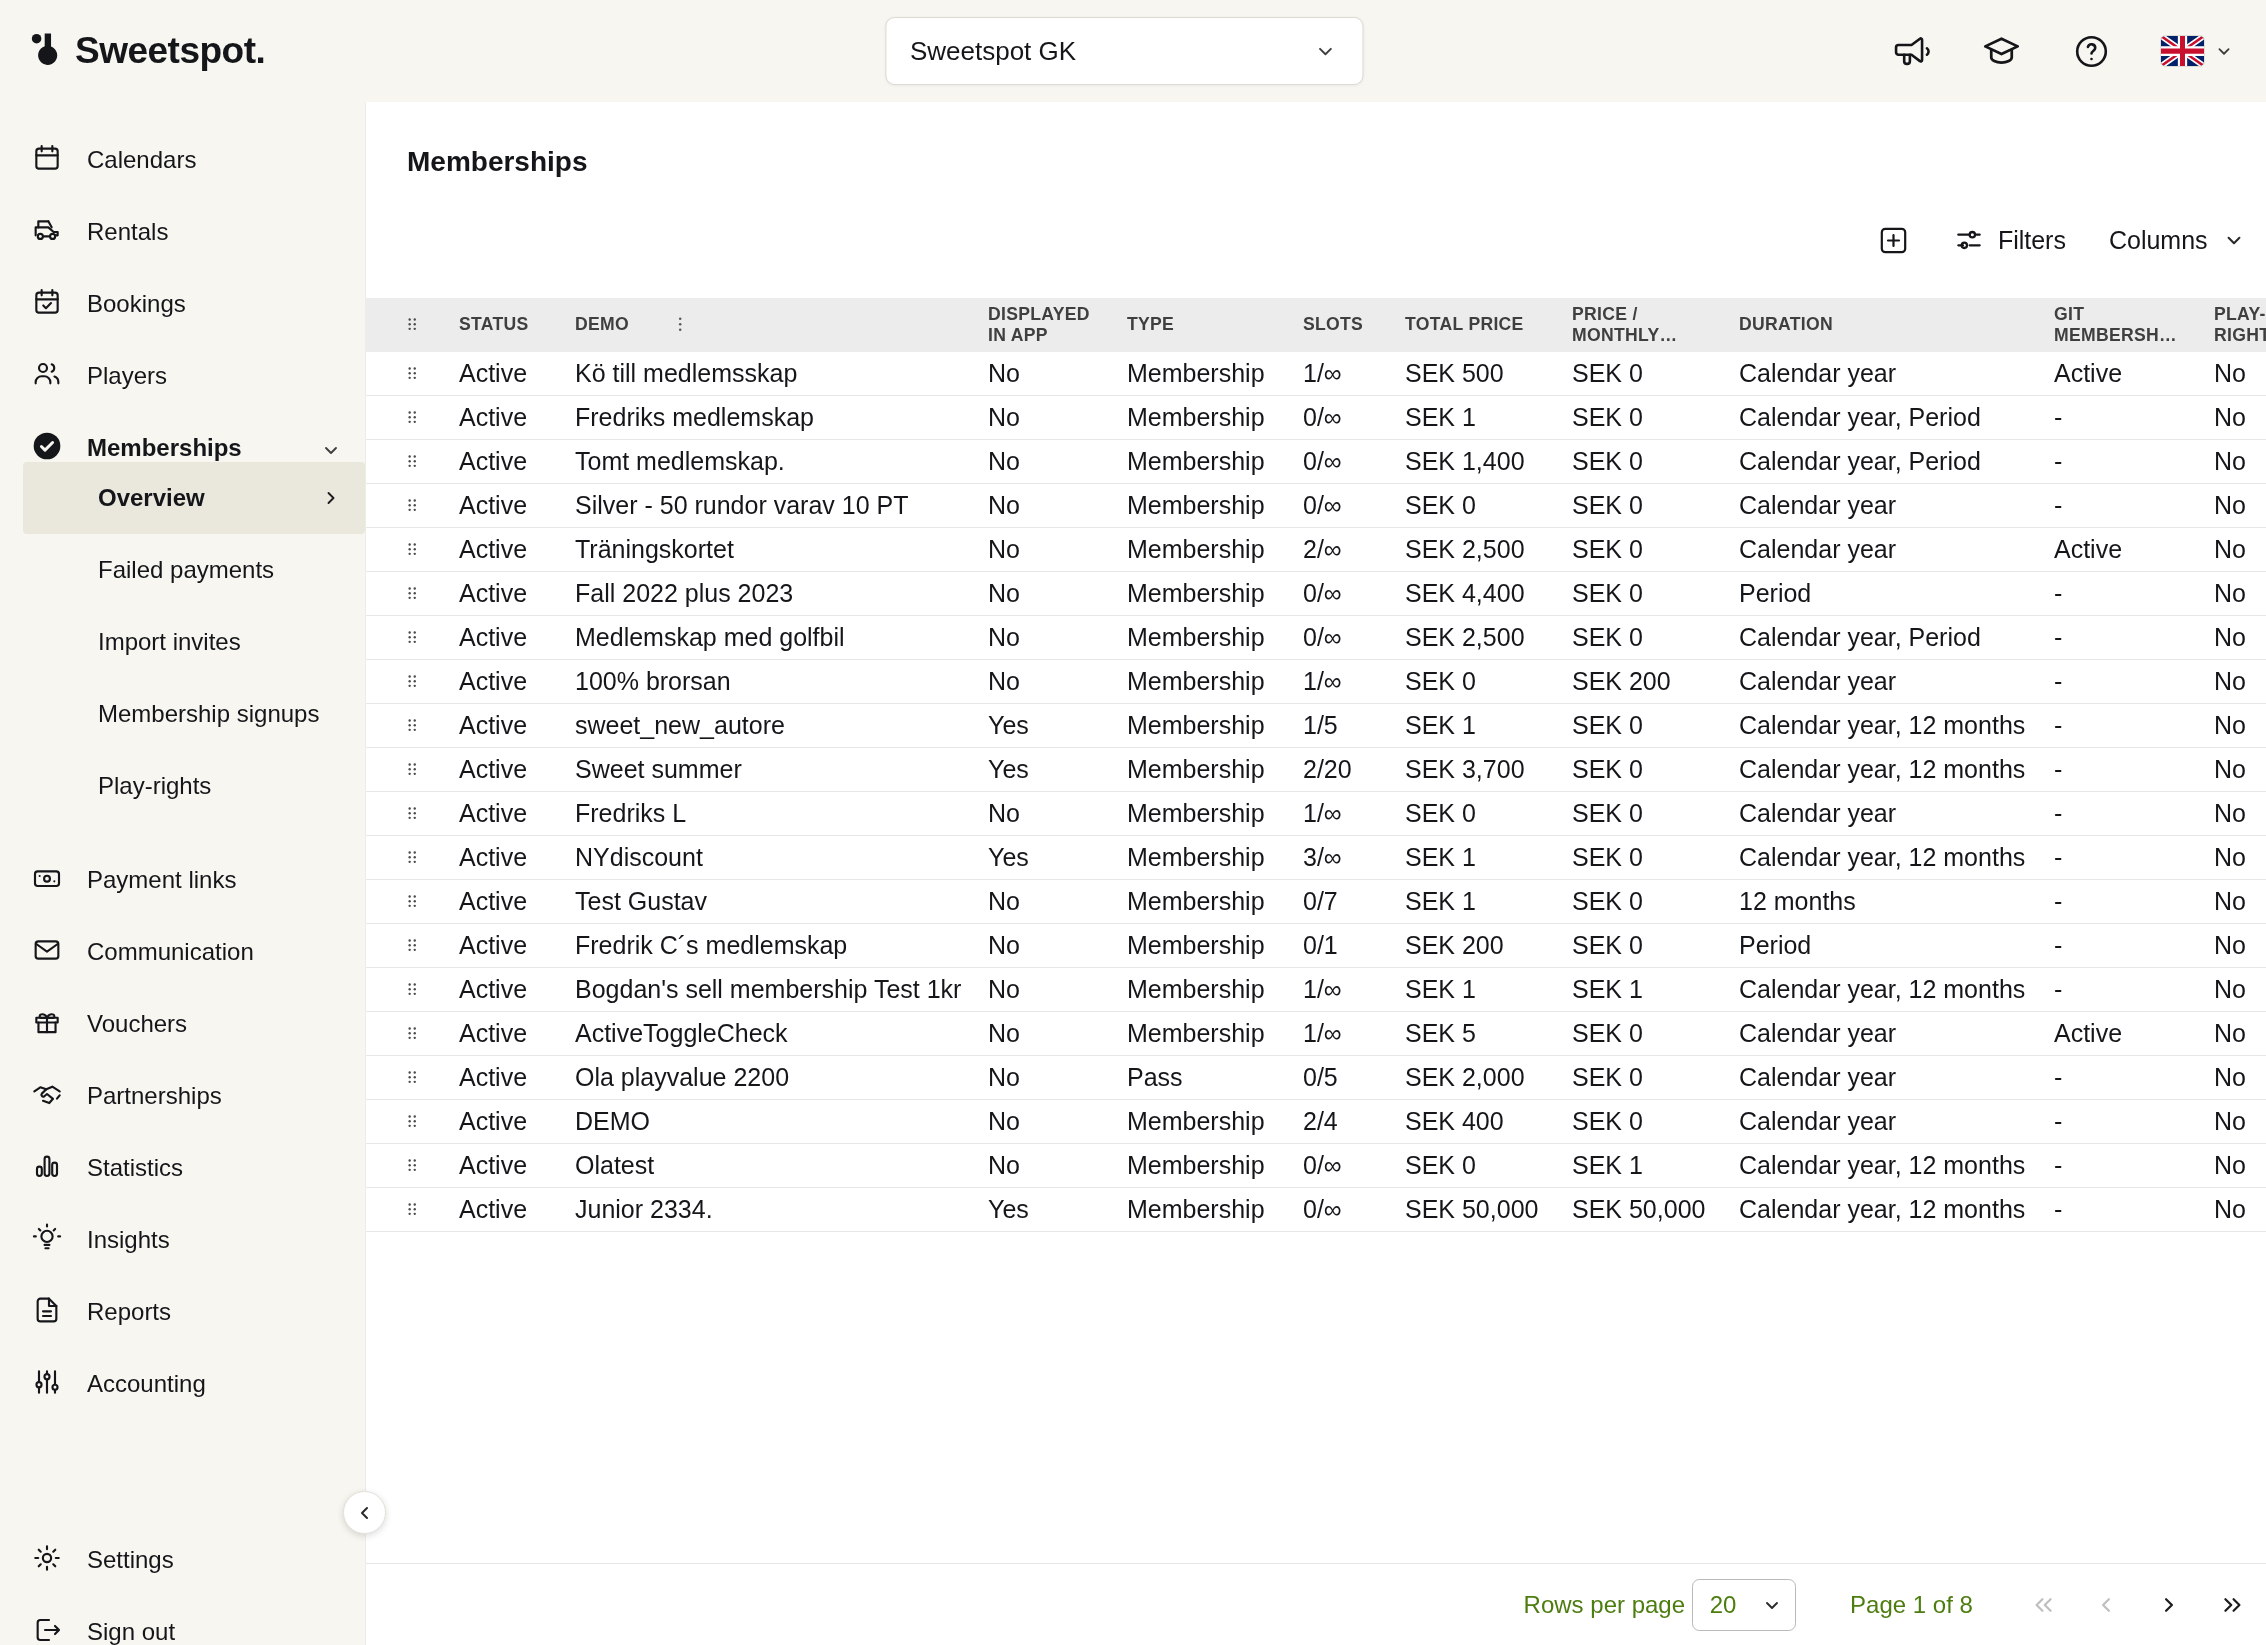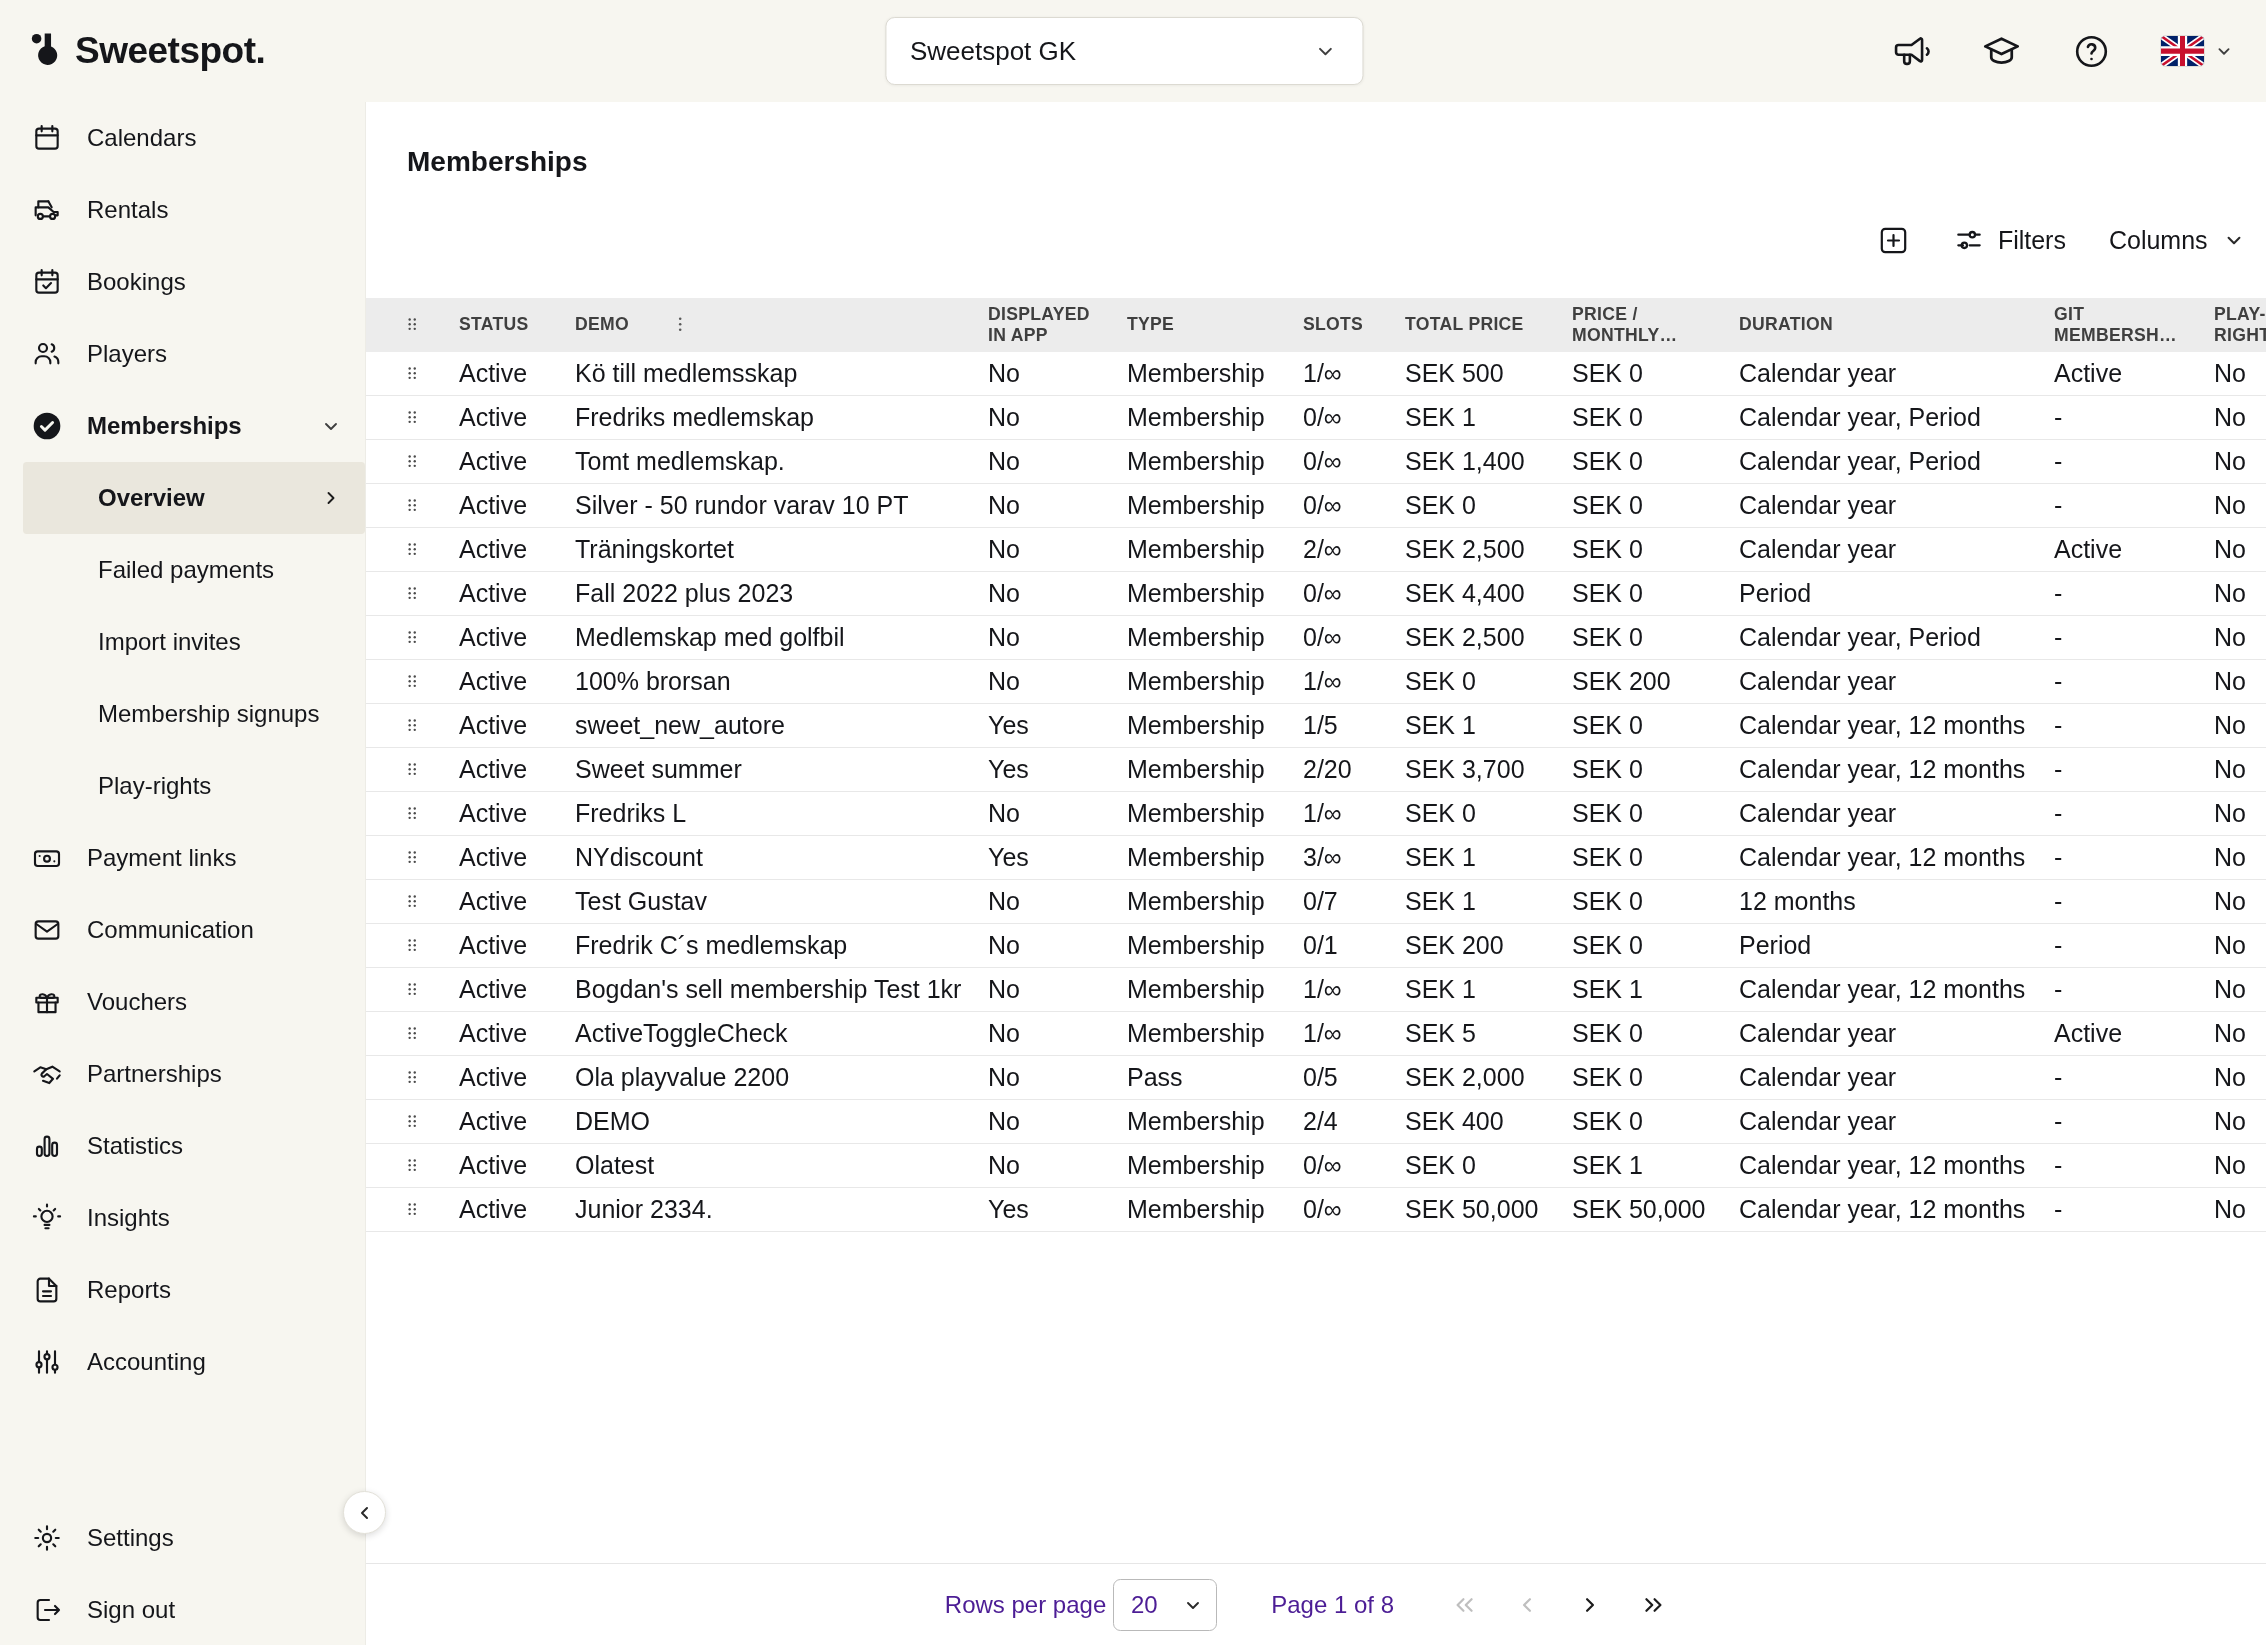--- a/index.html
+++ b/index.html
@@ -44,21 +44,21 @@
   
   .sidebar {
     grid-row:2; grid-column:1;
     background:#f7f6f0;
     display:flex; flex-direction:column;
     position:relative;
     border-right:0.9px solid rgba(0,0,0,.04);
     z-index:2;
   }
   .nav-item {
-    height:72px; display:flex; align-items:center; gap:24px;
+    height:72px; display:flex; align-items:flex-end; gap:24px;
     padding:0 22px 0 31px; font-size:24px; cursor:pointer; flex:0 0 auto;
   }
   .nav-item.active { font-weight:600; }
   .nav-chevron { margin-left:auto; }
   .subitem {
     height:72px; display:flex; align-items:center;
     padding:0 22px 0 98px; font-size:24px; cursor:pointer; flex:0 0 auto;
   }
   .subitem.selected {
     background:#eae7dd; font-weight:700;
@@ -104,22 +104,22 @@
     display:grid; grid-template-columns:var(--cols);
     height:44px; align-items:center;
     border-bottom:0.9px solid #e8e8e8; font-size:25px; cursor:pointer; background:#fff;
   }
   .td { white-space:nowrap; overflow:hidden; padding-right:9.3px; }
   .td-handle { display:flex; justify-content:center; padding-right:0; color:#4b4b4b; }
 
   
   .tfooter {
     height:83px; flex:0 0 auto; border-top:0.9px solid #e6e6e6; background:#fff;
-    display:flex; align-items:center; justify-content:center;
-    font-size:24px; color:#4c1d95; padding-right:16.7px;
+    display:flex; align-items:center; justify-content:flex-end;
+    font-size:24px; color:#4d7c0f; padding-right:16.7px;
   }
   .rpp-select {
     width:104px; height:52px; border:0.9px solid #b9b9b9; border-radius:7.4px;
     display:flex; align-items:center; justify-content:space-between;
     padding:0 11px 0 16.7px; margin:0 54px 0 7px; cursor:pointer; background:#fff;
   }
   .pager { display:flex; align-items:center; gap:28px; margin-left:52px; }
   .pg-btn { background:none; border:none; padding:3.7px; cursor:pointer; display:flex; }
   .pg-btn.disabled { color:#bfbfbf; }
   .pg-btn.enabled { color:#1c1c1c; }

